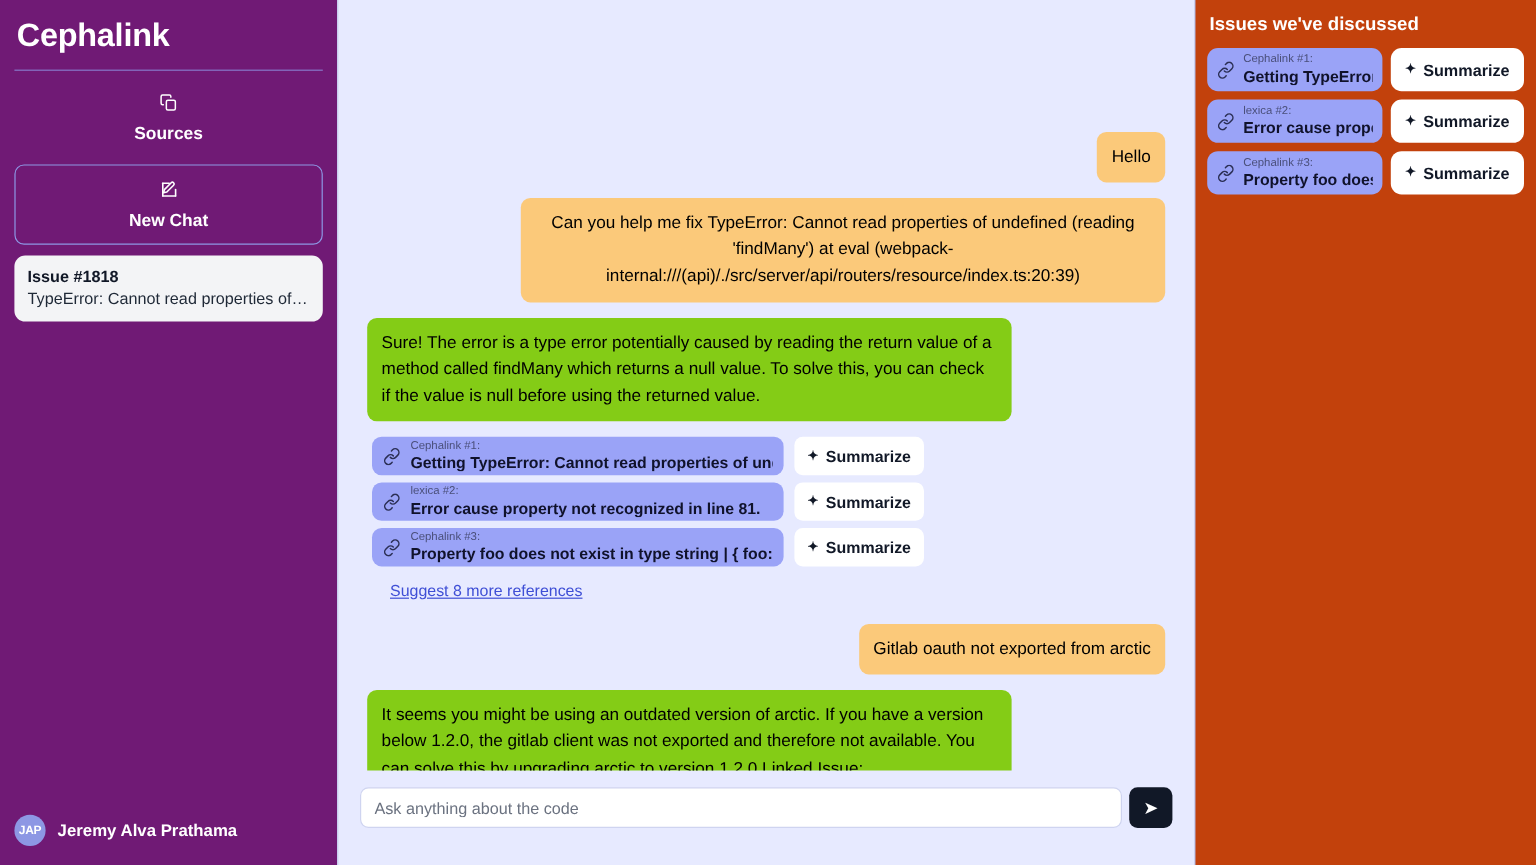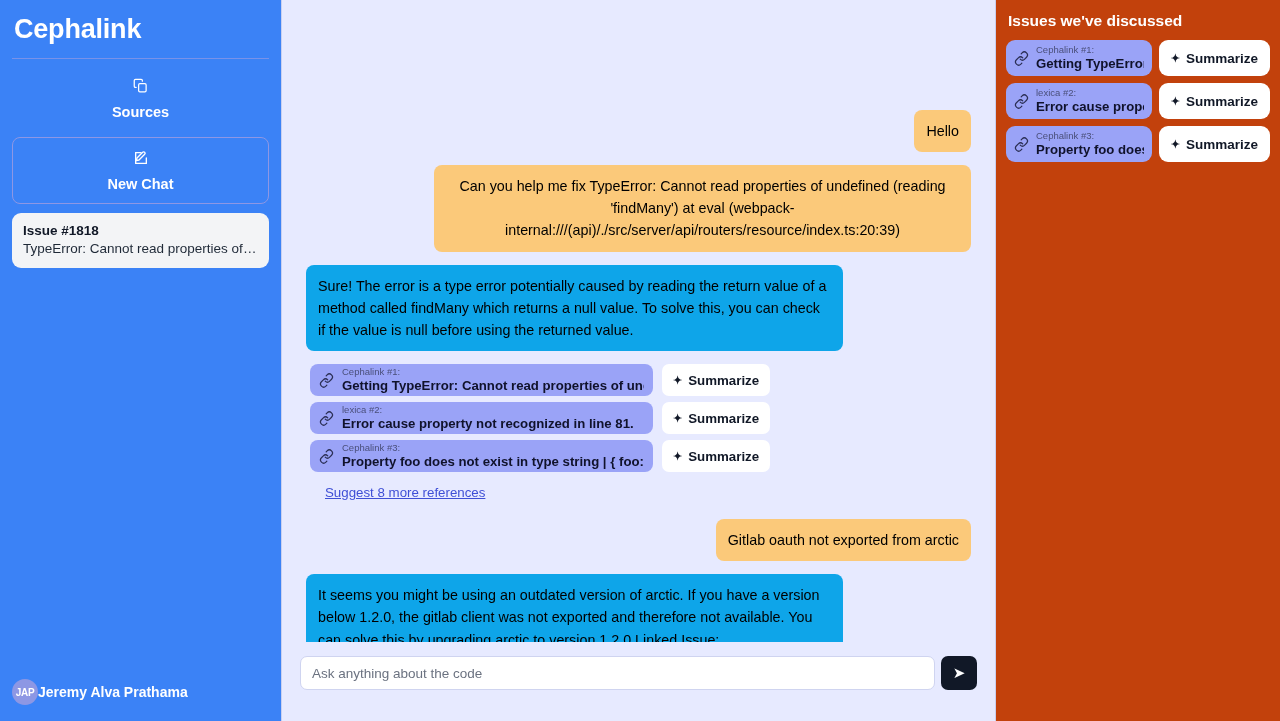--- a/index.html
+++ b/index.html
@@ -7,21 +7,21 @@
     margin: 0; padding: 0;
     width: 1280px; height: 721px;
     overflow: hidden;
     font-family: "Liberation Sans", sans-serif;
   }
   body { display: flex; background: #4a57d2; }
 
   
   #left-sidebar {
     width: 281px; flex: 0 0 281px;
-    background: #3b82f6;
+    background: #701a75;
     position: relative;
     padding: 0 12px;
     display: flex; flex-direction: column;
   }
   #brand-title {
     color: #ffffff;
     font-size: 27px;
     font-weight: bold;
     letter-spacing: -0.2px;
     padding: 14px 2px 0 2px;
@@ -55,21 +55,21 @@
     font-size: 13.5px; font-weight: bold; color: #111827;
     margin-bottom: 3px;
   }
   #issue-card-subtitle {
     font-size: 13.5px; color: #1f2937;
     white-space: nowrap; overflow: hidden; text-overflow: ellipsis;
   }
 
   #user-profile {
     position: absolute; left: 12px; bottom: 16px;
-    display: flex; align-items: center; 
+    display: flex; align-items: center; gap: 10px;
   }
   #avatar {
     width: 26px; height: 26px; border-radius: 50%;
     background: #8d97e4; color: #fff;
     font-size: 10px; font-weight: bold;
     display: flex; align-items: center; justify-content: center;
     letter-spacing: -0.3px;
   }
   #user-name { color: #fff; font-size: 14px; font-weight: bold; }
 
@@ -96,21 +96,21 @@
   .bubble {
     border-radius: 8px;
     padding: 10px 12px;
     font-size: 14.3px;
     line-height: 1.55;
     color: #000;
     max-width: 537px;
     word-wrap: break-word;
   }
   .bubble.user { background: #fbc97a; text-align: center; }
-  .bubble.bot  { background: #0ea5e9; }
+  .bubble.bot  { background: #84cc16; }
   .bubble.short { max-width: none; }
 
   
   #references { margin: 5px 0 0 4px; }
   .ref-line { display: flex; align-items: center; gap: 9px; margin-bottom: 6px; }
   .ref-chip {
     width: 343px; height: 32px;
     background: #9aa3f7;
     border-radius: 8px;
     display: flex; align-items: center; gap: 8px;

